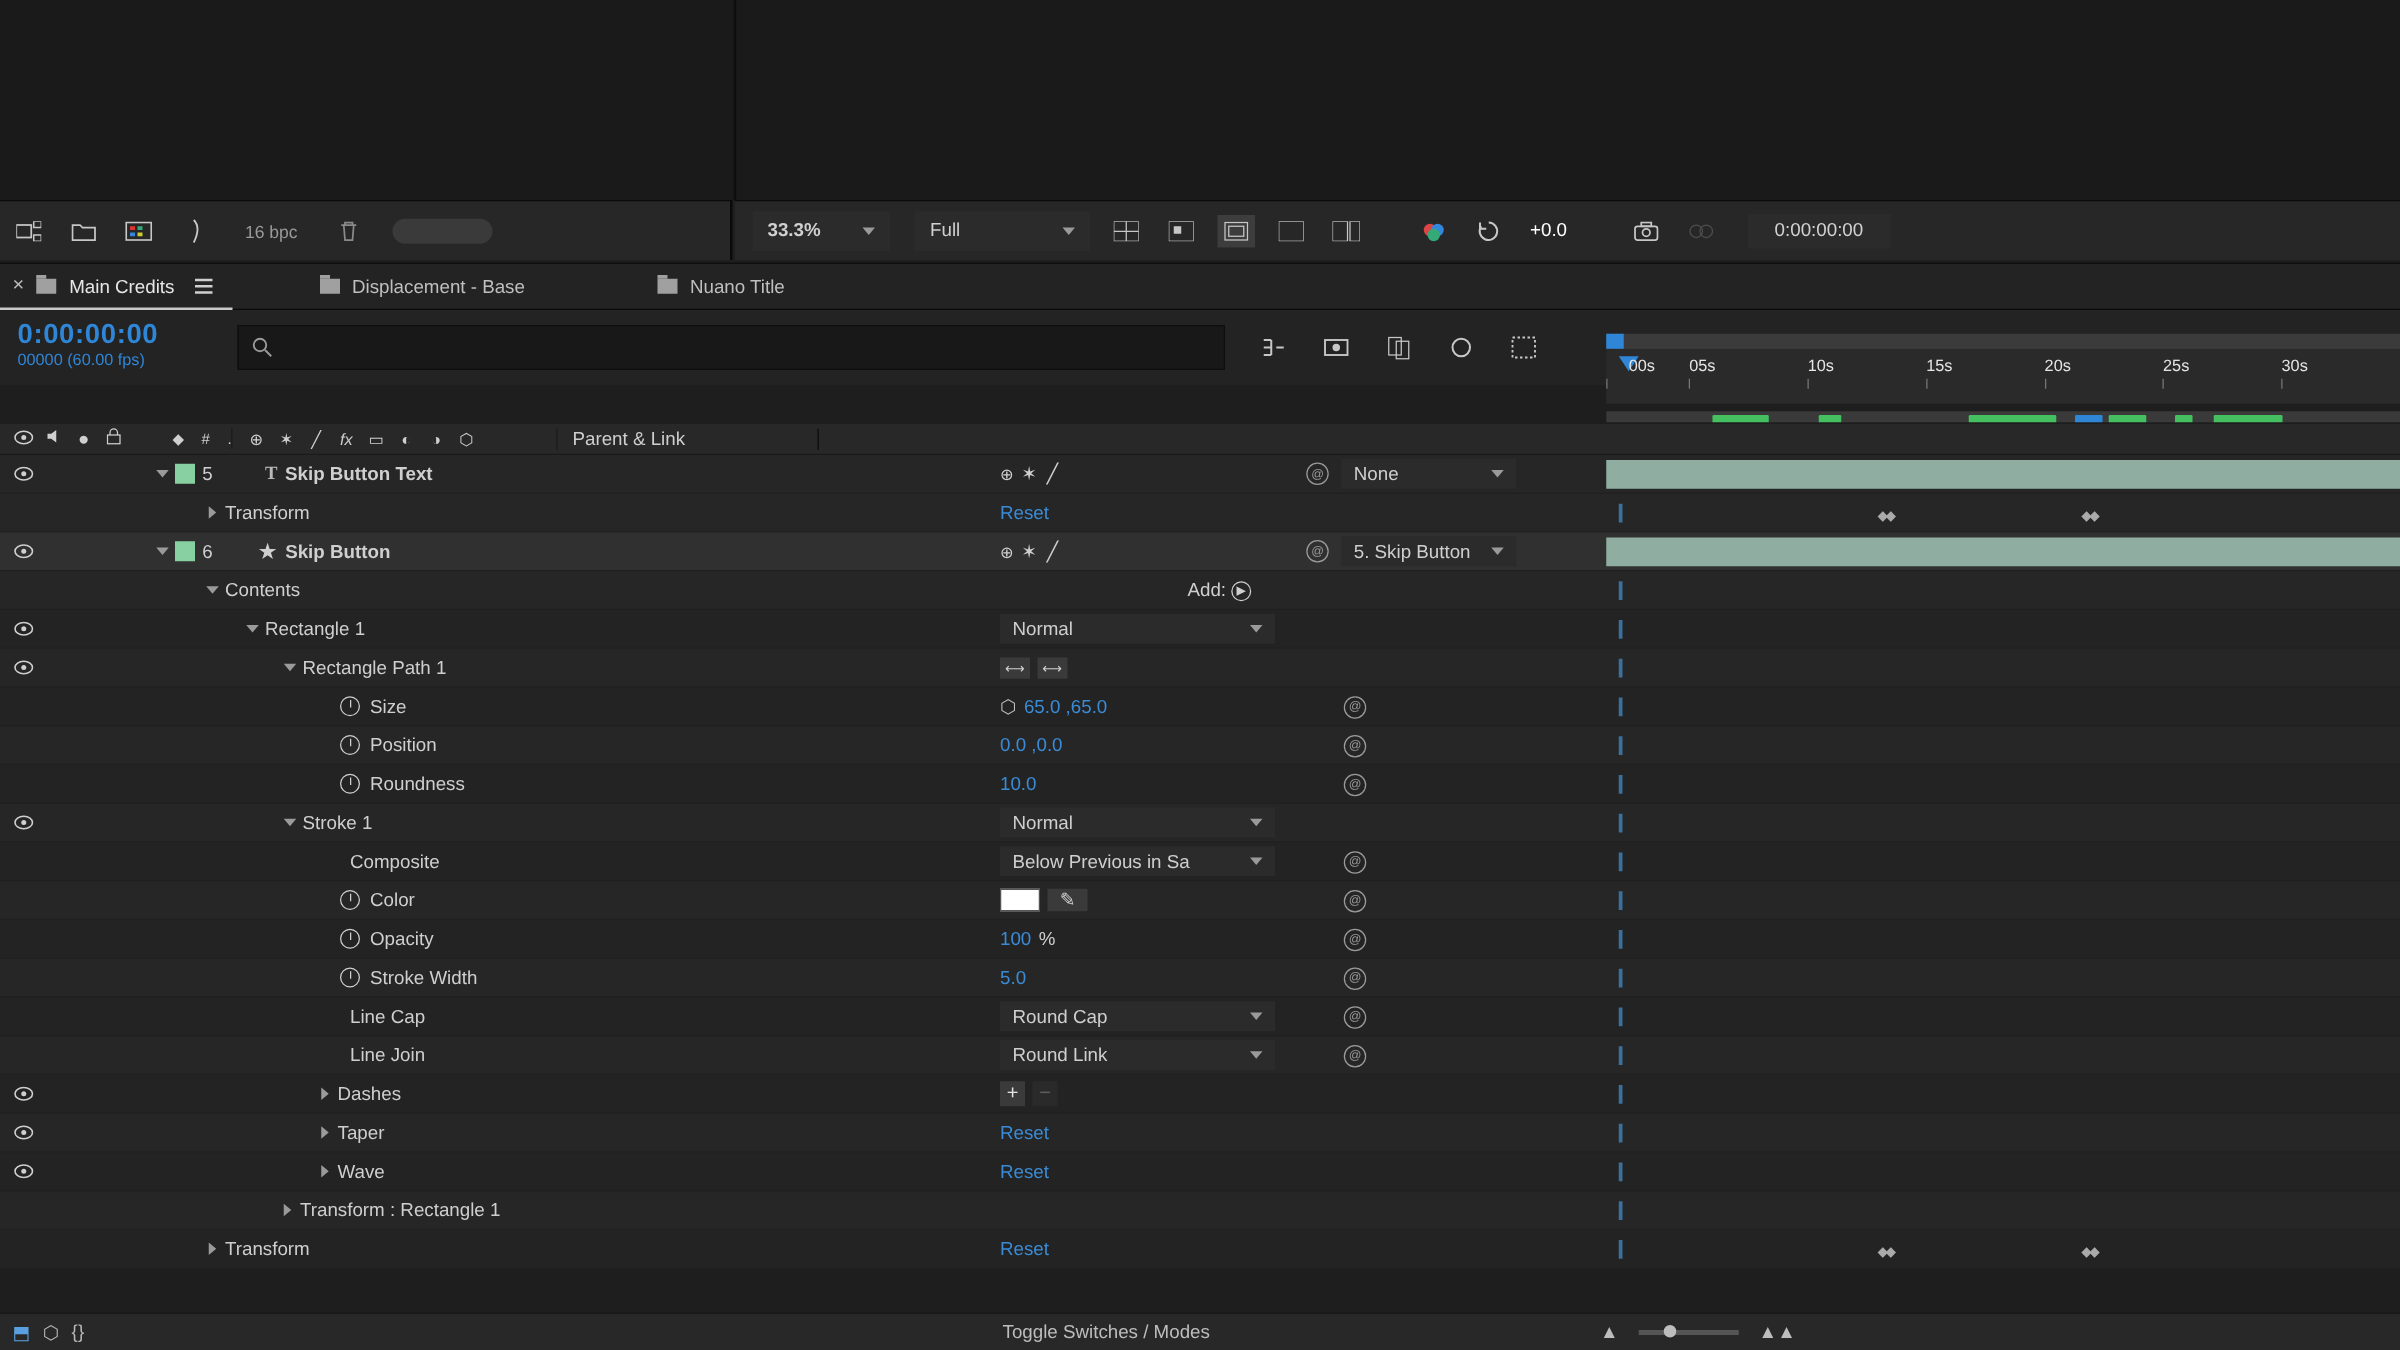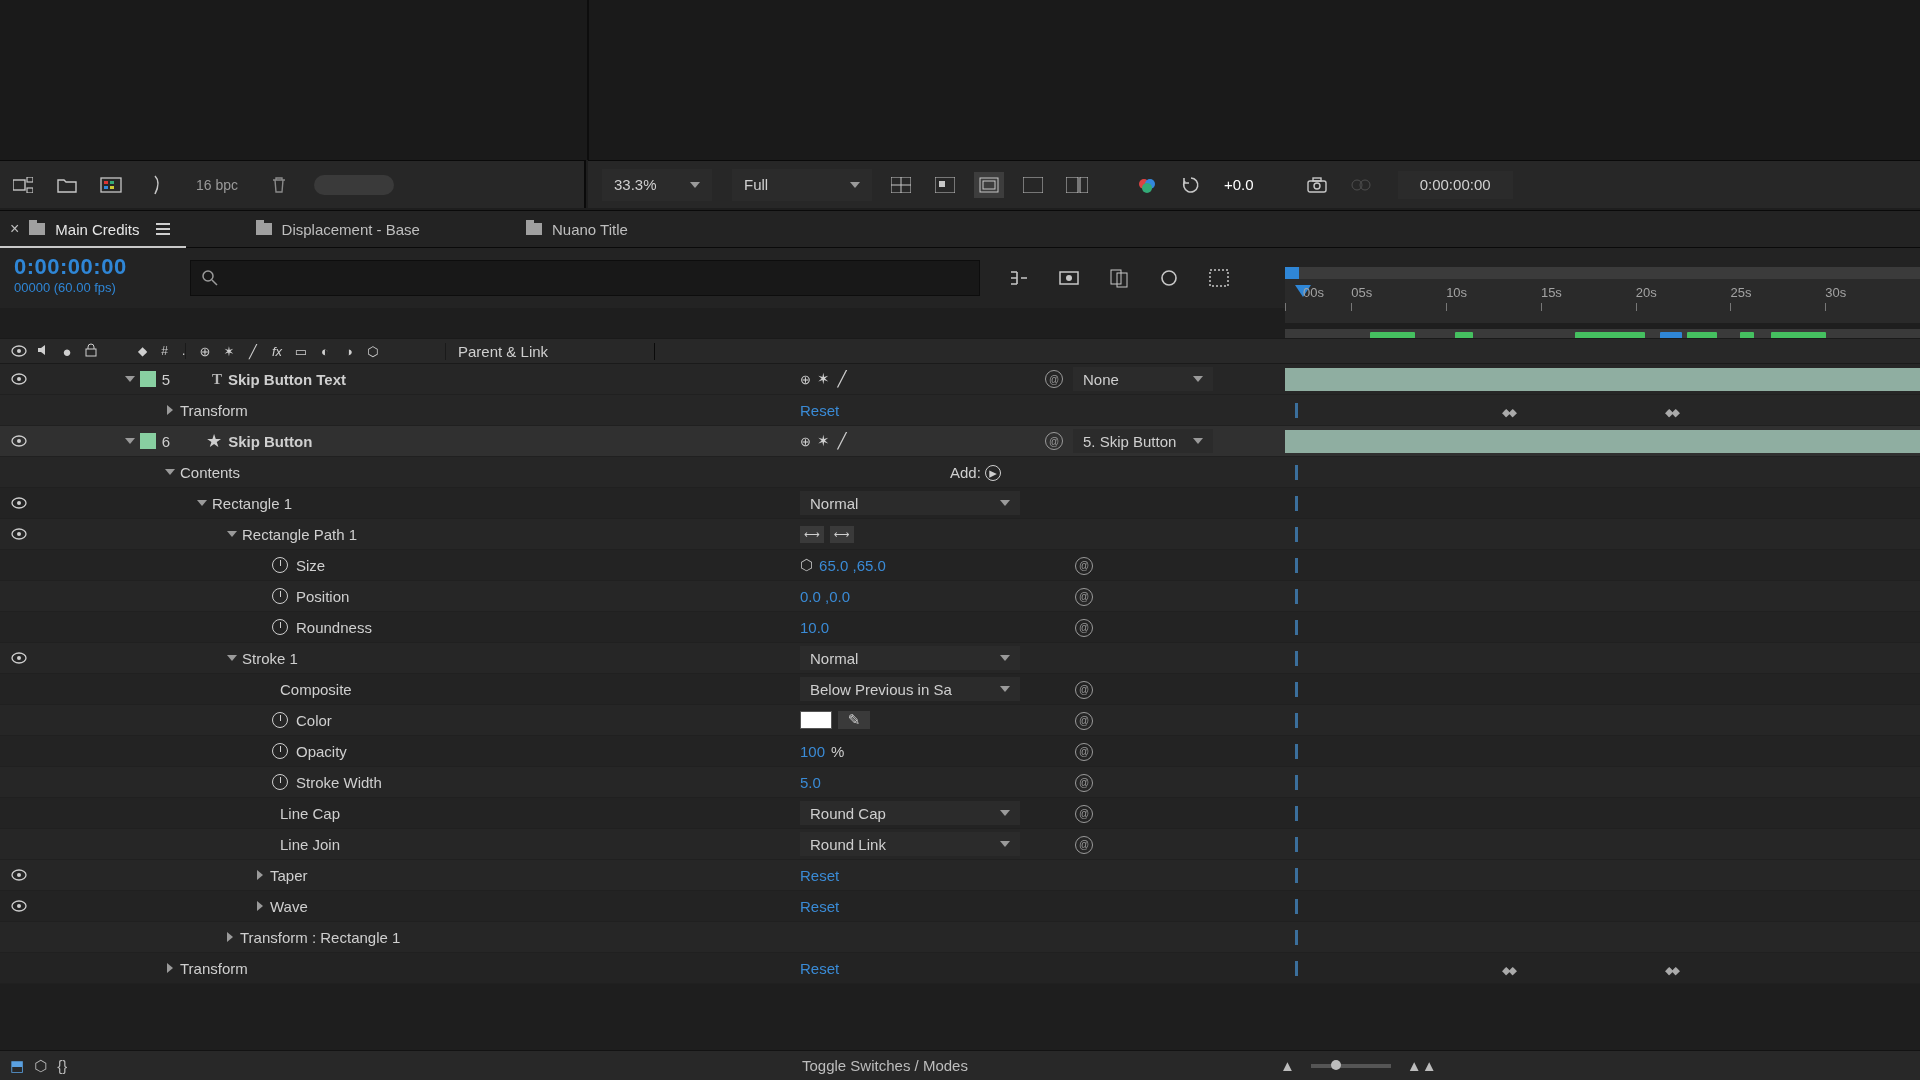--- a/index.html
+++ b/index.html
@@ -21,21 +21,21 @@
 #project-toolbar .bpc { font-size:14px; color:#9a9a9a; padding:2px 10px; }
 #project-toolbar .trash { color:#8a8a8a; }
 #project-toolbar .pill { width:80px; height:20px; border-radius:10px; background:#3a3a3a; margin-left:4px; }
 
 
 #viewer-toolbar { position:absolute; left:588px; top:160px; width:1332px; height:48px;
   background:#272727; border-top:1px solid #0a0a0a;
   display:flex; align-items:center; gap:14px; padding:0 14px; }
 .dd { display:flex; align-items:center; gap:10px; height:32px; padding:0 12px; background:#2b2b2b; color:#d0d0d0; }
 .dd .car { margin-left:auto; }
-.dd.zoom{ width:110px; } .dd.res{ width:140px; margin-left:6px;}
+.dd.zoom{ width:110px;font-weight:bold; } .dd.res{ width:140px; margin-left:6px;}
 .tbtn { width:30px; height:26px; background:transparent; color:#c7c7c7; display:flex; align-items:center; justify-content:center; }
 .tbtn.active{ background:#3d3d3d; }
 .timecode-box{ width:115px; height:28px; background:#2b2b2b; color:#d0d0d0; display:flex; align-items:center; justify-content:center; font-variant-numeric:tabular-nums; margin-left:8px; }
 .exposure{ color:#ffffff; margin-left:4px; }
 
 
 #comp-tabs { position:absolute; left:0; top:210px; width:1920px; height:38px; background:#232323;
   display:flex; align-items:flex-end; border-top:1px solid #0a0a0a; border-bottom:1px solid #0a0a0a; }
 .tab { display:flex; align-items:center; gap:10px; height:36px; padding:0 16px 0 10px; color:#bfbfbf; }
 .tab .closex{ color:#bfbfbf; font-size:16px; }
@@ -56,21 +56,21 @@
 #tl-head .search{ flex:1; height:36px; background:#181818; border:1px solid #0d0d0d; display:flex; align-items:center; padding:0 10px; }
 #tl-head .toolbtns{ flex:0 0 270px; display:flex; align-items:center; gap:20px; padding-left:24px; }
 
 
 #ruler{ position:absolute; left:1285px; top:278px; width:635px; height:45px; background:#2a2a2a; border-top:1px solid #3c3c3c;}
 #ruler .handlebar{ position:absolute; left:0; top:-12px; width:635px; height:12px; background:#3b3b3b;}
 #ruler .bluehandle{ position:absolute; left:0; top:-12px; width:14px; height:12px; background:#2f86d6; }
 #ruler .indicator{ position:absolute; left:10px; top:6px; }
 #ruler .indicator .head{ width:0;height:0;border-left:8px solid transparent;border-right:8px solid transparent;border-top:12px solid #2f86d6;}
 #ruler .ticks{ position:absolute; left:0; top:6px; width:635px; height:39px; display:flex; }
-#ruler .tick{ position:relative; width:100px; color:#a3a3a3; font-size:13px; }
+#ruler .tick{ position:relative; width:100px; color:#e5e5e5; font-size:13px; }
 #ruler .tick::after{ content:""; position:absolute; left:0; top:18px; width:1px; height:8px; background:#777; }
 #ruler .markers{ position:absolute; left:0; top:50px; width:635px; height:14px; background:#3a3a3a;}
 #ruler .mk{ position:absolute; top:3px; height:7px; border-radius:1px;}
 
 
 #colhdr{ position:absolute; left:0; top:338px; width:1920px; height:26px; background:#282828;
   display:flex; align-items:center; border-top:1px solid #1a1a1a; border-bottom:1px solid #1a1a1a; }
 #colhdr .avcols{ width:120px; display:flex; align-items:center; gap:6px; padding-left:10px;}
 #colhdr .avcols span{ width:18px; text-align:center; color:#cfcfcf; }
 #colhdr .hashcol{ width:65px; display:flex; gap:14px; padding-left:18px; color:#cfcfcf; font-size:12px;}
@@ -653,56 +653,78 @@
           <span>Round Link</span>
           <span class="chev chev-down"></span>
         </div>
       </div>
     <div class="linkcell"><span class="spiral">@</span></div>
     <div class="barcell">
         <div class="tick"></div>
       </div>
   </div>
 
-
-  <div class="row alt">
+  <div class="row">
     <div class="av">
         <span>
           <svg width="16" height="12">
             <ellipse cx="8" cy="6" rx="7" ry="5" fill="none" stroke="#cfcfcf" stroke-width="1.3"></ellipse>
             <circle cx="8" cy="6" r="2" fill="#cfcfcf"></circle>
           </svg>
         </span>
       </div>
     <span style="width:130px"></span>
     <span class="twisty">
         <span class="chev chev-right"></span>
       </span>
-    <span class="label">Taper</span>
-    <div class="valuecell">
-        <span class="txt-blue">Reset</span>
-      </div>
-    <div class="barcell">
-        <div class="tick"></div>
-      </div>
-  </div>
-
-  <div class="row">
+    <span class="label">Dashes</span>
+    <div class="valuecell">
+        <span class="plusbtn">+</span>
+        <span class="plusbtn" style="opacity:.3">−</span>
+      </div>
+    <div class="barcell">
+        <div class="tick"></div>
+      </div>
+  </div>
+
+  <div class="row alt">
     <div class="av">
         <span>
           <svg width="16" height="12">
             <ellipse cx="8" cy="6" rx="7" ry="5" fill="none" stroke="#cfcfcf" stroke-width="1.3"></ellipse>
             <circle cx="8" cy="6" r="2" fill="#cfcfcf"></circle>
           </svg>
         </span>
       </div>
     <span style="width:130px"></span>
     <span class="twisty">
         <span class="chev chev-right"></span>
       </span>
+    <span class="label">Taper</span>
+    <div class="valuecell">
+        <span class="txt-blue">Reset</span>
+      </div>
+    <div class="barcell">
+        <div class="tick"></div>
+      </div>
+  </div>
+
+  <div class="row">
+    <div class="av">
+        <span>
+          <svg width="16" height="12">
+            <ellipse cx="8" cy="6" rx="7" ry="5" fill="none" stroke="#cfcfcf" stroke-width="1.3"></ellipse>
+            <circle cx="8" cy="6" r="2" fill="#cfcfcf"></circle>
+          </svg>
+        </span>
+      </div>
+    <span style="width:130px"></span>
+    <span class="twisty">
+        <span class="chev chev-right"></span>
+      </span>
     <span class="label">Wave</span>
     <div class="valuecell">
         <span class="txt-blue">Reset</span>
       </div>
     <div class="barcell">
         <div class="tick"></div>
       </div>
   </div>
 
   <div class="row alt">

